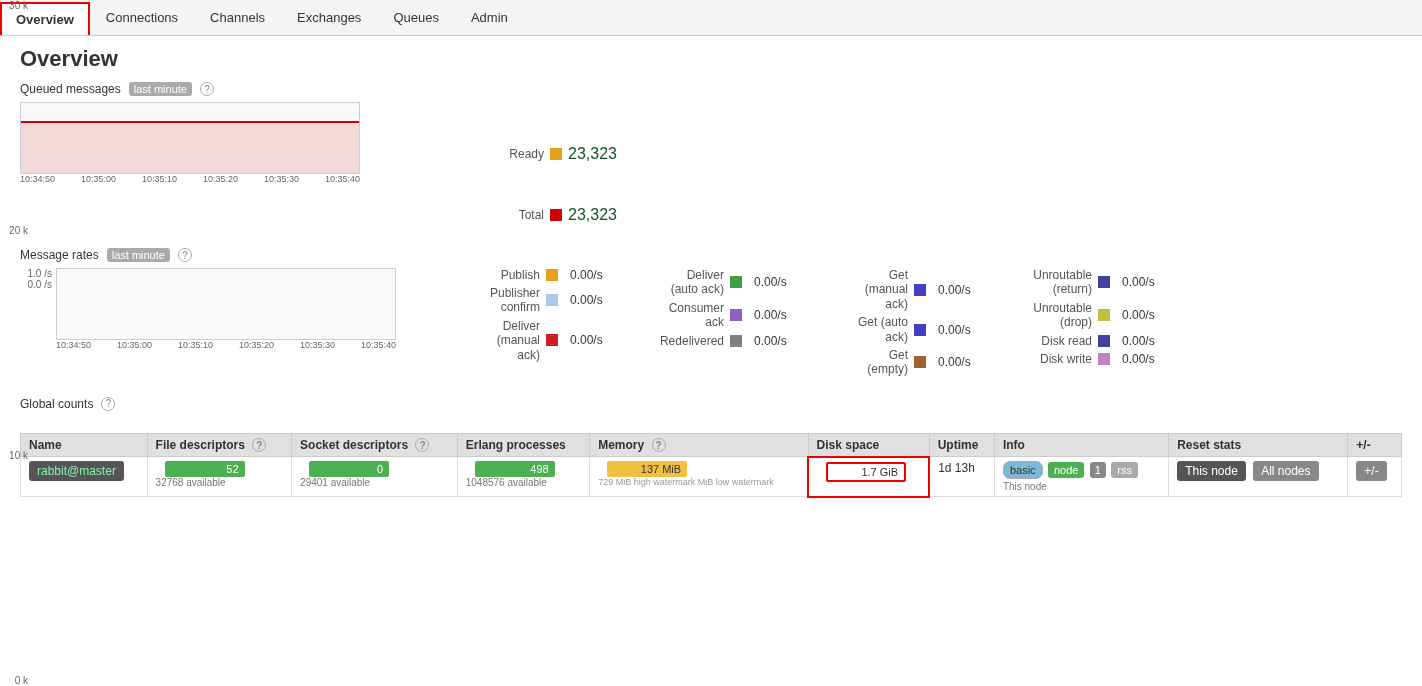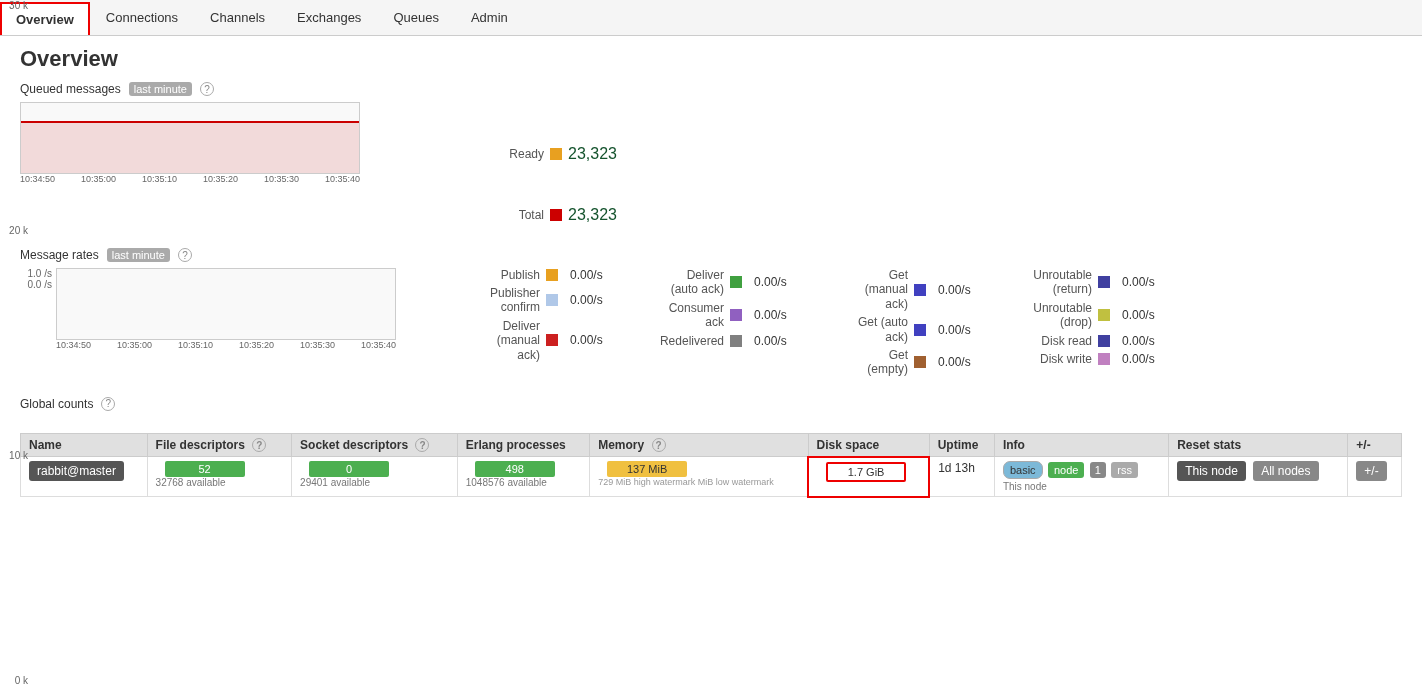--- a/index.html
+++ b/index.html
@@ -121,40 +121,40 @@
       white-space: nowrap;
     }
     .nodes-table td {
       border: 1px solid #ddd;
       padding: 4px 8px;
       vertical-align: top;
     }
     .progress-bar-container {
       background: #4caf50;
       color: #fff;
-      text-align: center;
+      text-align: right;
       padding: 2px 6px;
       border-radius: 2px;
       font-size: 11px;
       min-width: 80px;
       display: inline-block;
       margin-left: 9px;
     }
     .progress-bar-yellow {
       background: #f0c040;
       color: #333;
     }
     .progress-bar-red-outline {
       background: #fff;
       color: #333;
       border: 2px solid #e00;
     }
     .node-name-btn {
       background: #555;
-      color: #ffffff;
+      color: #86efac;
       border: none;
       border-radius: 3px;
       padding: 3px 8px;
       font-size: 12px;
       cursor: pointer;
     }
     .info-btn {
       background: #7cb9d8;
       color: #333;
       border: 1px solid #aaa;

